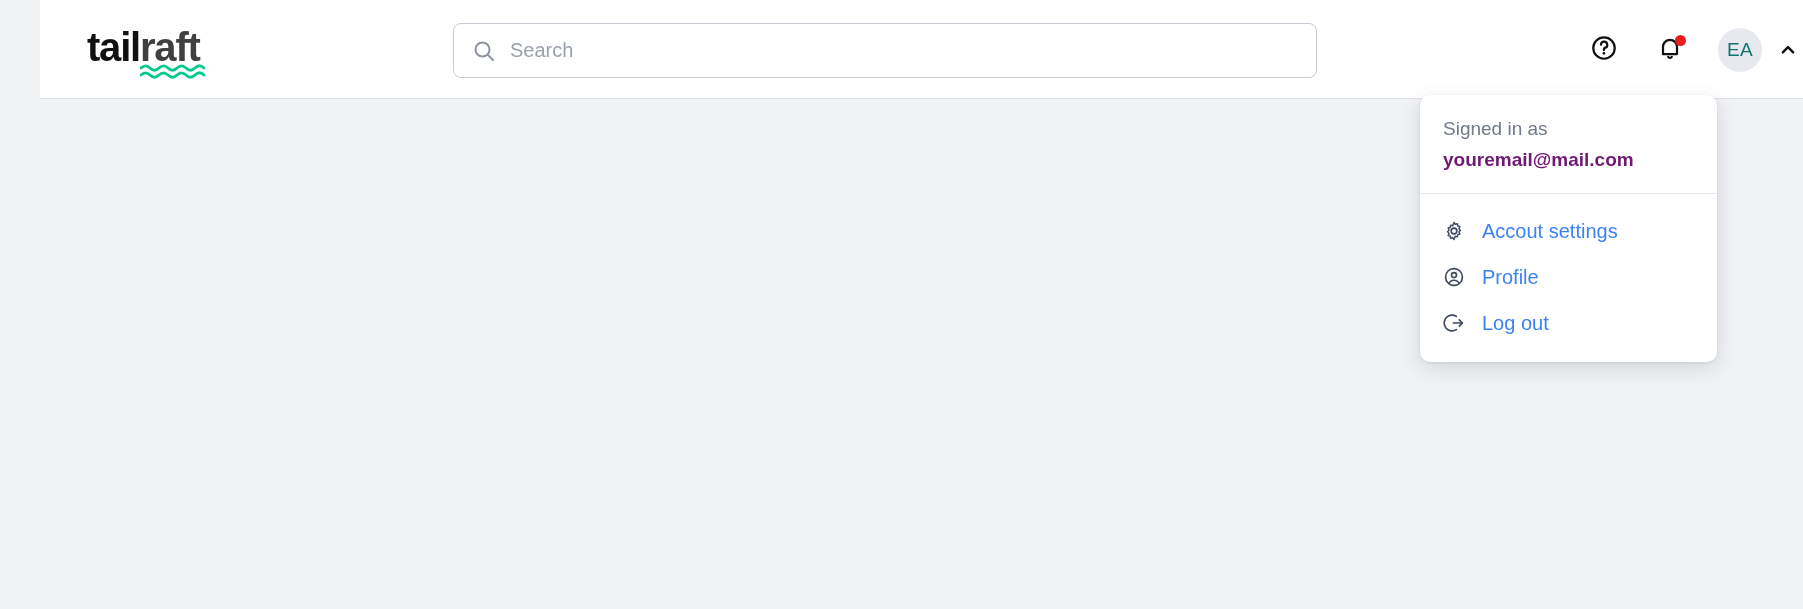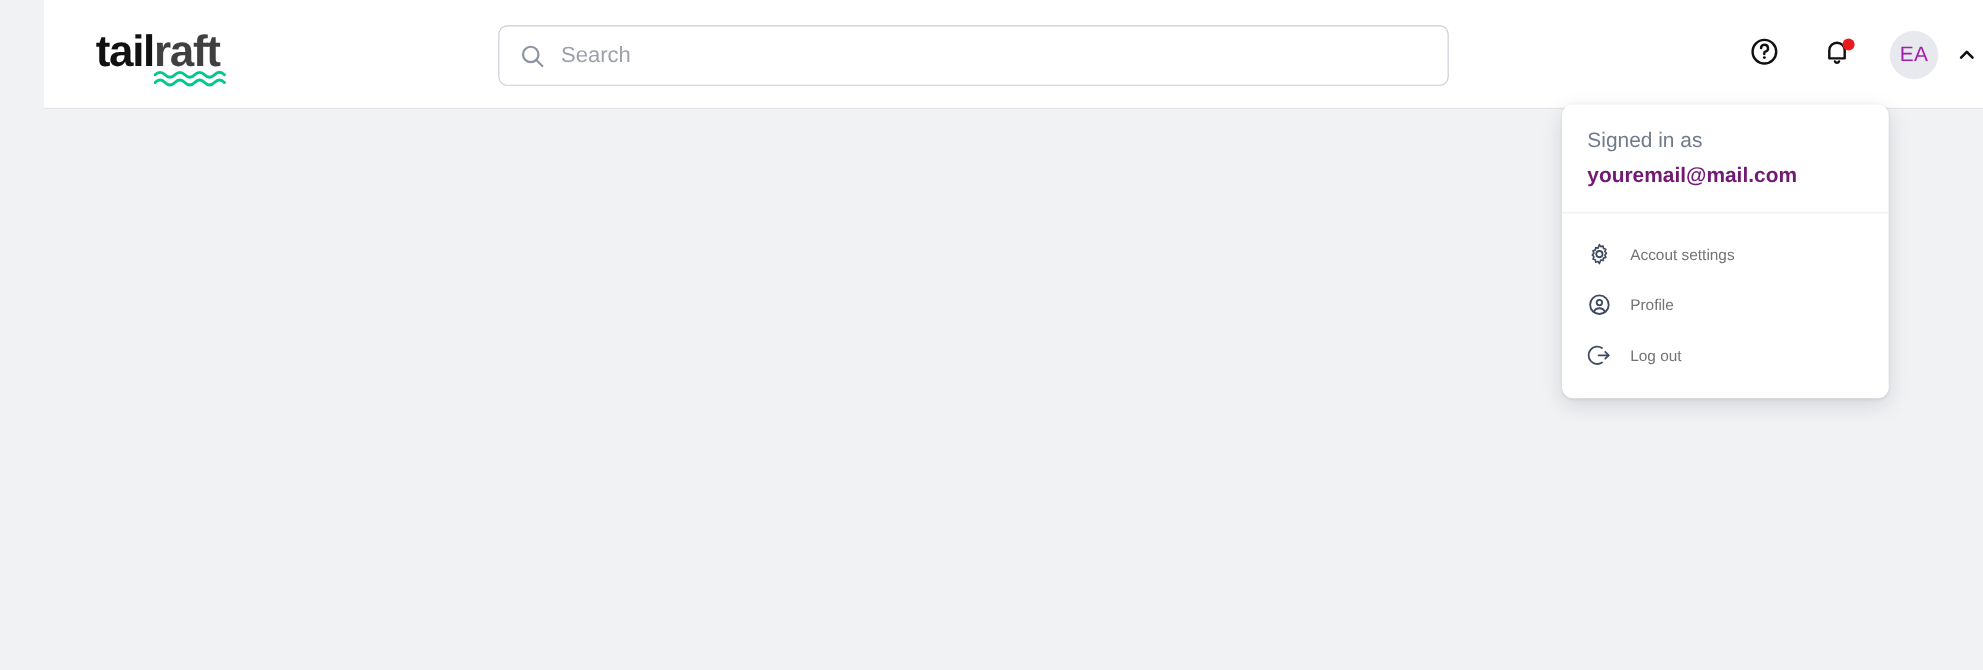--- a/index.html
+++ b/index.html
@@ -135,21 +135,21 @@
     display: flex;
     align-items: center;
     gap: 16px;
     cursor: pointer;
   }
   .avatar {
     width: 44px;
     height: 44px;
     border-radius: 50%;
     background: #e7e9ee;
-    color: #a21caf;
+    color: #0f766e;
     font-size: 19px;
     font-weight: normal;
     display: flex;
     align-items: center;
     justify-content: center;
     letter-spacing: 0.3px;
   }
   .chevron {
     width: 20px;
     height: 20px;
@@ -200,22 +200,22 @@
   }
   .dropdown-item-icon {
     width: 22px;
     height: 22px;
     display: flex;
     align-items: center;
     justify-content: center;
     flex: 0 0 auto;
   }
   .dropdown-item-label {
-    font-size: 14px;
-    color: #737373;
+    font-size: 20px;
+    color: #3b82f6;
     line-height: 26px;
     text-align: center;
   }
 
   
   .main-body {
     position: absolute;
     top: 99px;
     left: 0;
     width: 1803px;

